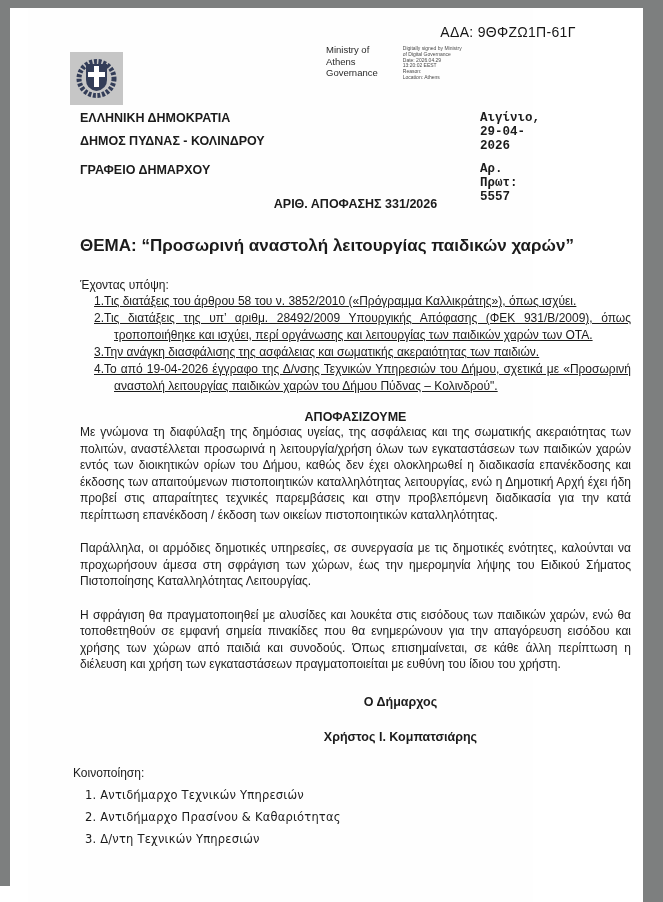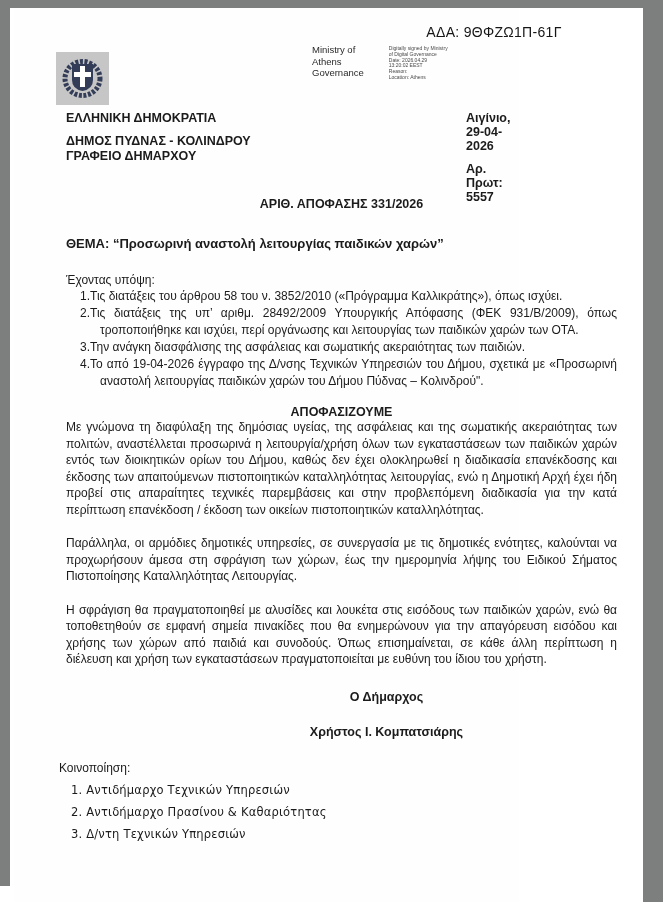--- a/index.html
+++ b/index.html
@@ -8,52 +8,52 @@
     background: #ffffff;
     font-family: "Liberation Sans", sans-serif;
     color: #1b1b1b;
     overflow: hidden;
   }
   .frame-top   { position: absolute; left: 0; top: 0; width: 663px; height: 8px;  background: #7d7f7f; }
   .frame-left  { position: absolute; left: 0; top: 8px; width: 10px; height: 878px; background: #7d7f7f; }
   .frame-right { position: absolute; left: 643px; top: 0; width: 20px; height: 902px; background: #7d7f7f; }
 
   .page {
-    position: absolute; left: 14px; top: 8px;
+    position: absolute; left: 28px; top: 8px;
     width: 505px; height: 894px;
     background: #fefefe;
   }
 
   .ada {
     position: absolute; left: 330px; top: 16px; width: 300px;
     text-align: center;
     font-size: 14px; letter-spacing: 0.3px; color: #161616;
   }
 
   .stamp { position: absolute; left: 298px; top: 36px; display: flex; gap: 25px; }
   .stamp-name { font-size: 9.5px; line-height: 11.5px; color: #2a2a2a; }
   .stamp-details { font-size: 5px; line-height: 5.8px; color: #4a4a4a; padding-top: 2px; }
 
   .emblem { position: absolute; left: 42px; top: 44px; width: 53px; height: 53px; }
 
   .org-block { position: absolute; left: 52px; top: 103px; font-weight: bold; font-size: 12.5px; }
   .org-line-1 { margin-bottom: 9px; }
-  .org-line-2 { margin-bottom: 1px; }
+  .org-line-2 { margin-bottom: 15px; }
 
-  .meta-block { position: absolute; left: 452px; top: 103px; font-weight: bold; font-size: 12.5px; }
+  .meta-block { position: absolute; left: 452px; top: 103px; font-weight: bold; font-size: 12.5px; font-family: Liberation Mono, monospace; }
   .meta-line-1 { margin-bottom: 9px; }
 
   .doc-body { position: absolute; left: 52px; top: 186px; width: 551px; }
 
   .decision-title { text-align: center; font-weight: bold; font-size: 12.5px; line-height: 20px; }
 
-  .subject { margin-top: 22px; font-weight: bold; font-size: 13px; }
+  .subject { margin-top: 22px; font-weight: bold; font-size: 17px; }
 
   .preamble-intro { margin-top: 22px; font-size: 12px; }
-  .preamble-list { margin-left: 14px; margin-top: 1px; font-size: 12px; line-height: 17px; text-align: justify; }
+  .preamble-list { margin-left: 14px; margin-top: 1px; font-size: 12px; line-height: 17px; text-align: justify; text-decoration: underline; }
   .preamble-item { padding-left: 20px; text-indent: -20px; }
 
   .resolution-heading { margin-top: 15px; text-align: center; font-weight: bold; font-size: 12.5px; }
 
   .body-paragraph { font-size: 12px; line-height: 16.5px; text-align: justify; }
 
   .signature-block { margin-top: 22px; text-align: center; transform: translateX(45px); font-weight: bold; font-size: 12.5px; }
   .signature-name { margin-top: 21px; }
 
   .distribution { margin-top: 22px; margin-left: -7px; }

